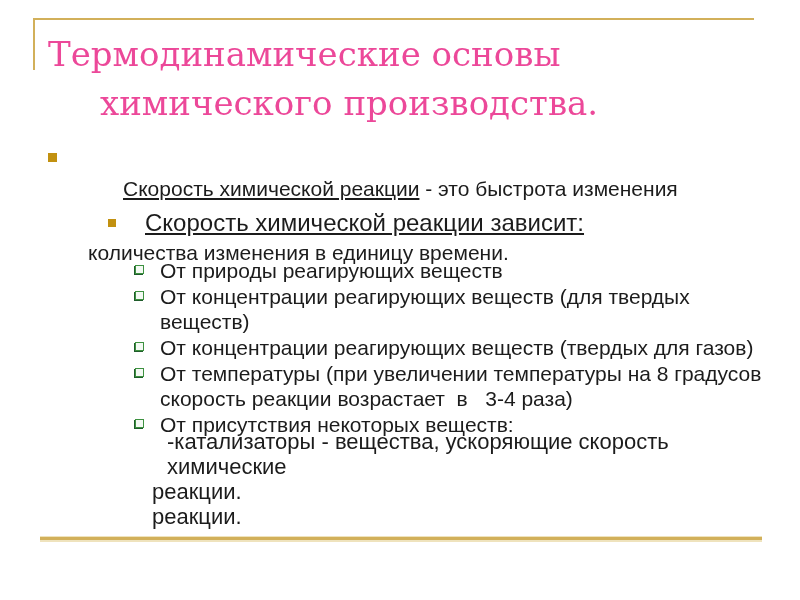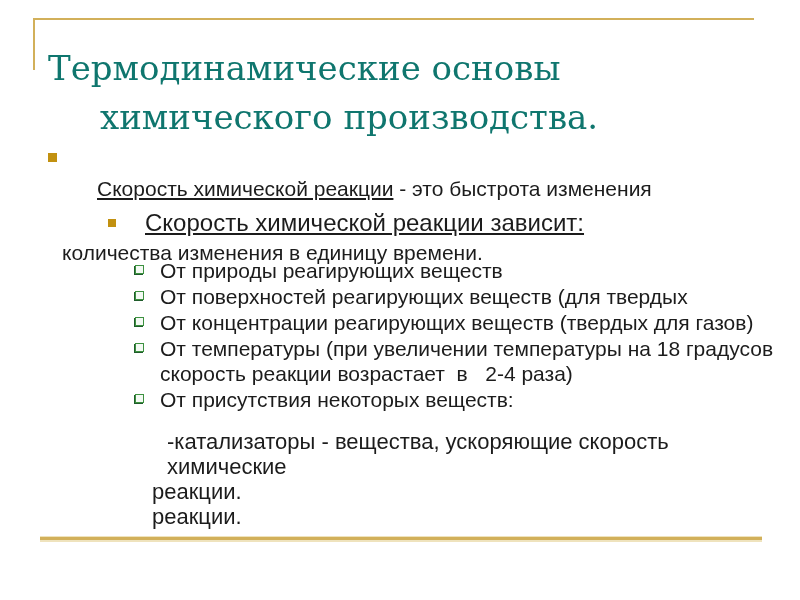--- a/index.html
+++ b/index.html
@@ -32,41 +32,41 @@
   .line-bottom {
     position: absolute;
     left: 40px; top: 537px;
     width: 722px; height: 3px;
     background: #d2b05a;
     box-shadow: 0 -1px 0 #efe3bd, 0 2px 0 #efe3bd;
   }
   
   .title {
     position: absolute;
-    left: 48px; top: 44px;
+    left: 48px; top: 30px;
     font-family: "DejaVu Serif", "Liberation Serif", serif;
-    color: #0f766e;
+    color: #ec4899;
     font-size: 34px;
     line-height: 49px;
     white-space: nowrap;
   }
   .title .t2 { margin-left: 52px; }
   
   .b1 {
     position: absolute;
     left: 48px; top: 141px;
     width: 700px;
     font-size: 21px;
     line-height: 32px;
   }
   .b1 .bullet-sq {
     position: absolute;
     left: 0; top: 12px;
   }
-  .b1 .text { margin-left: 14px; white-space: pre-wrap; }
+  .b1 .text { margin-left: 40px; white-space: pre-wrap; }
   .underline { text-decoration: underline; }
   
   .b2 {
     position: absolute;
     left: 108px; top: 210px;
     font-size: 24px;
     line-height: 25px;
     white-space: nowrap;
   }
   .b2 .bullet-sq {
@@ -141,30 +141,31 @@
     <div class="text underline">Скорость химической реакции зависит:</div>
   </div>
 
   <div class="sub-list">
     <div class="sub-item">
       <span class="check-sq"></span>
       <div class="sub-line">От природы реагирующих веществ</div>
     </div>
     <div class="sub-item">
       <span class="check-sq"></span>
-      <div class="sub-line">От поверхностей реагирующих веществ (для твердых</div>
+      <div class="sub-line">От концентрации реагирующих веществ (для твердых</div>
+      <div class="sub-line">веществ)</div>
     </div>
     <div class="sub-item">
       <span class="check-sq"></span>
       <div class="sub-line">От концентрации реагирующих веществ (твердых для газов)</div>
     </div>
     <div class="sub-item">
       <span class="check-sq"></span>
-      <div class="sub-line">От температуры (при увеличении температуры на 18 градусов</div>
-      <div class="sub-line">скорость реакции возрастает  в   2-4 раза)</div>
+      <div class="sub-line">От температуры (при увеличении температуры на 8 градусов</div>
+      <div class="sub-line">скорость реакции возрастает  в   3-4 раза)</div>
     </div>
     <div class="sub-item">
       <span class="check-sq"></span>
       <div class="sub-line">От присутствия некоторых веществ:</div>
     </div>
   </div>
 
   <div class="notes">
     <div class="note-line indent">-катализаторы - вещества, ускоряющие скорость химические</div>
     <div class="note-line">реакции.</div>

